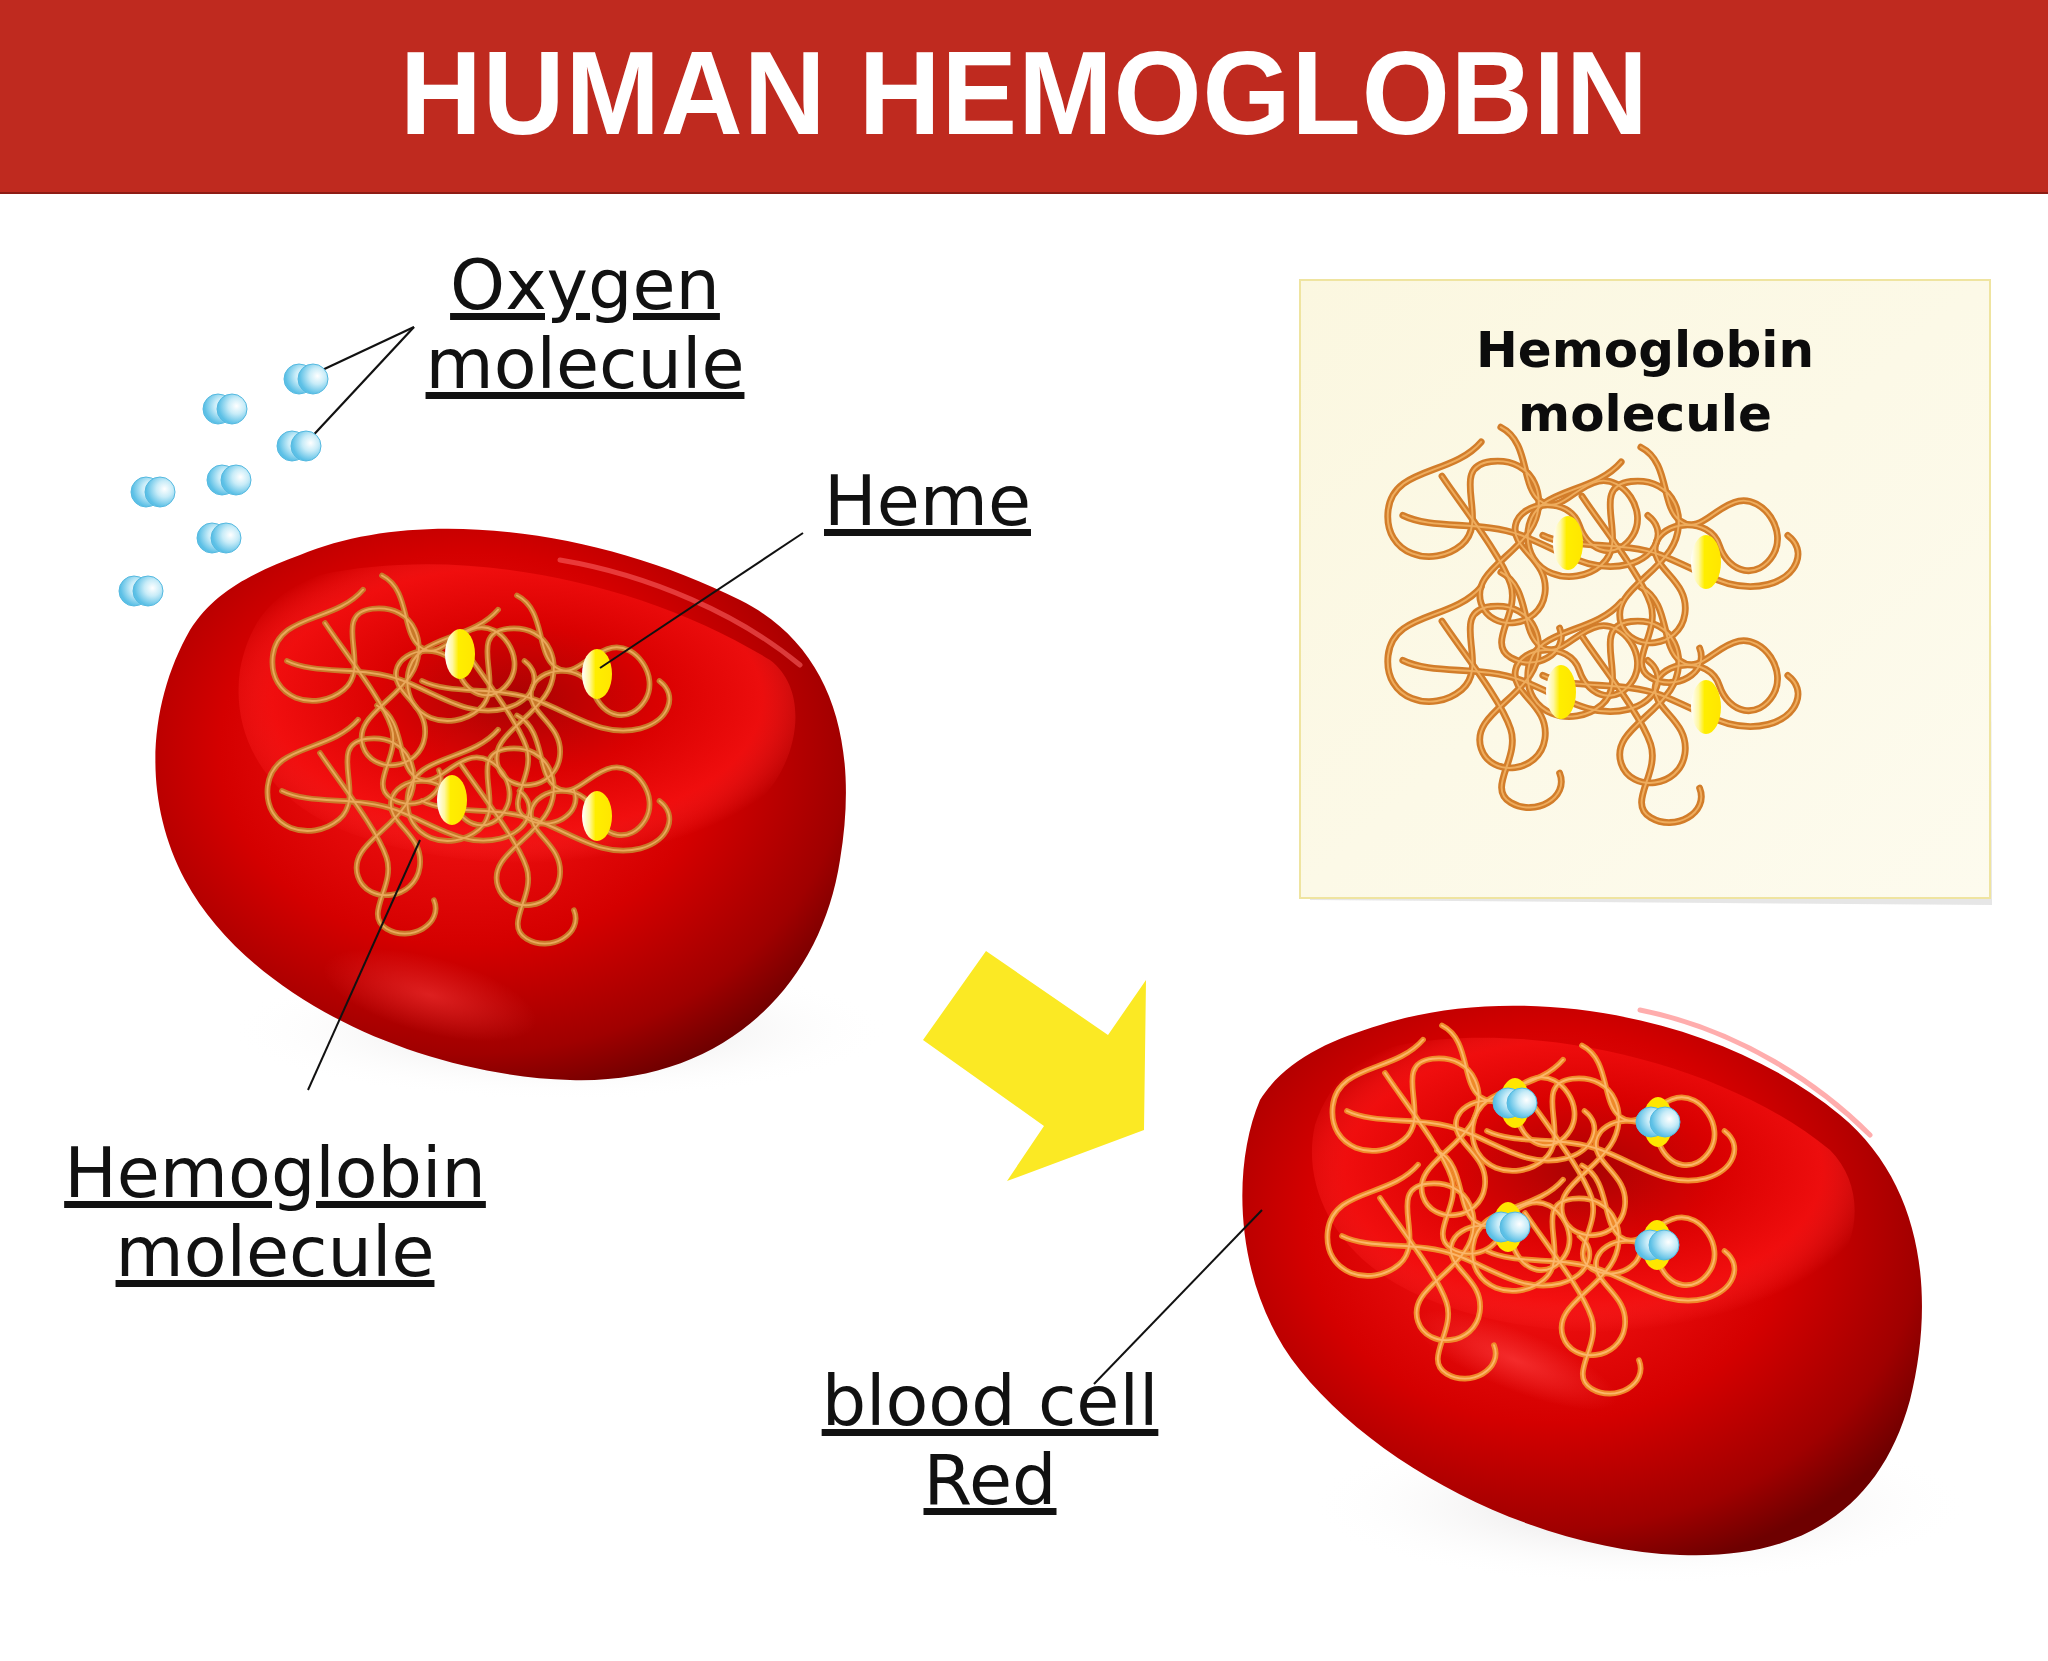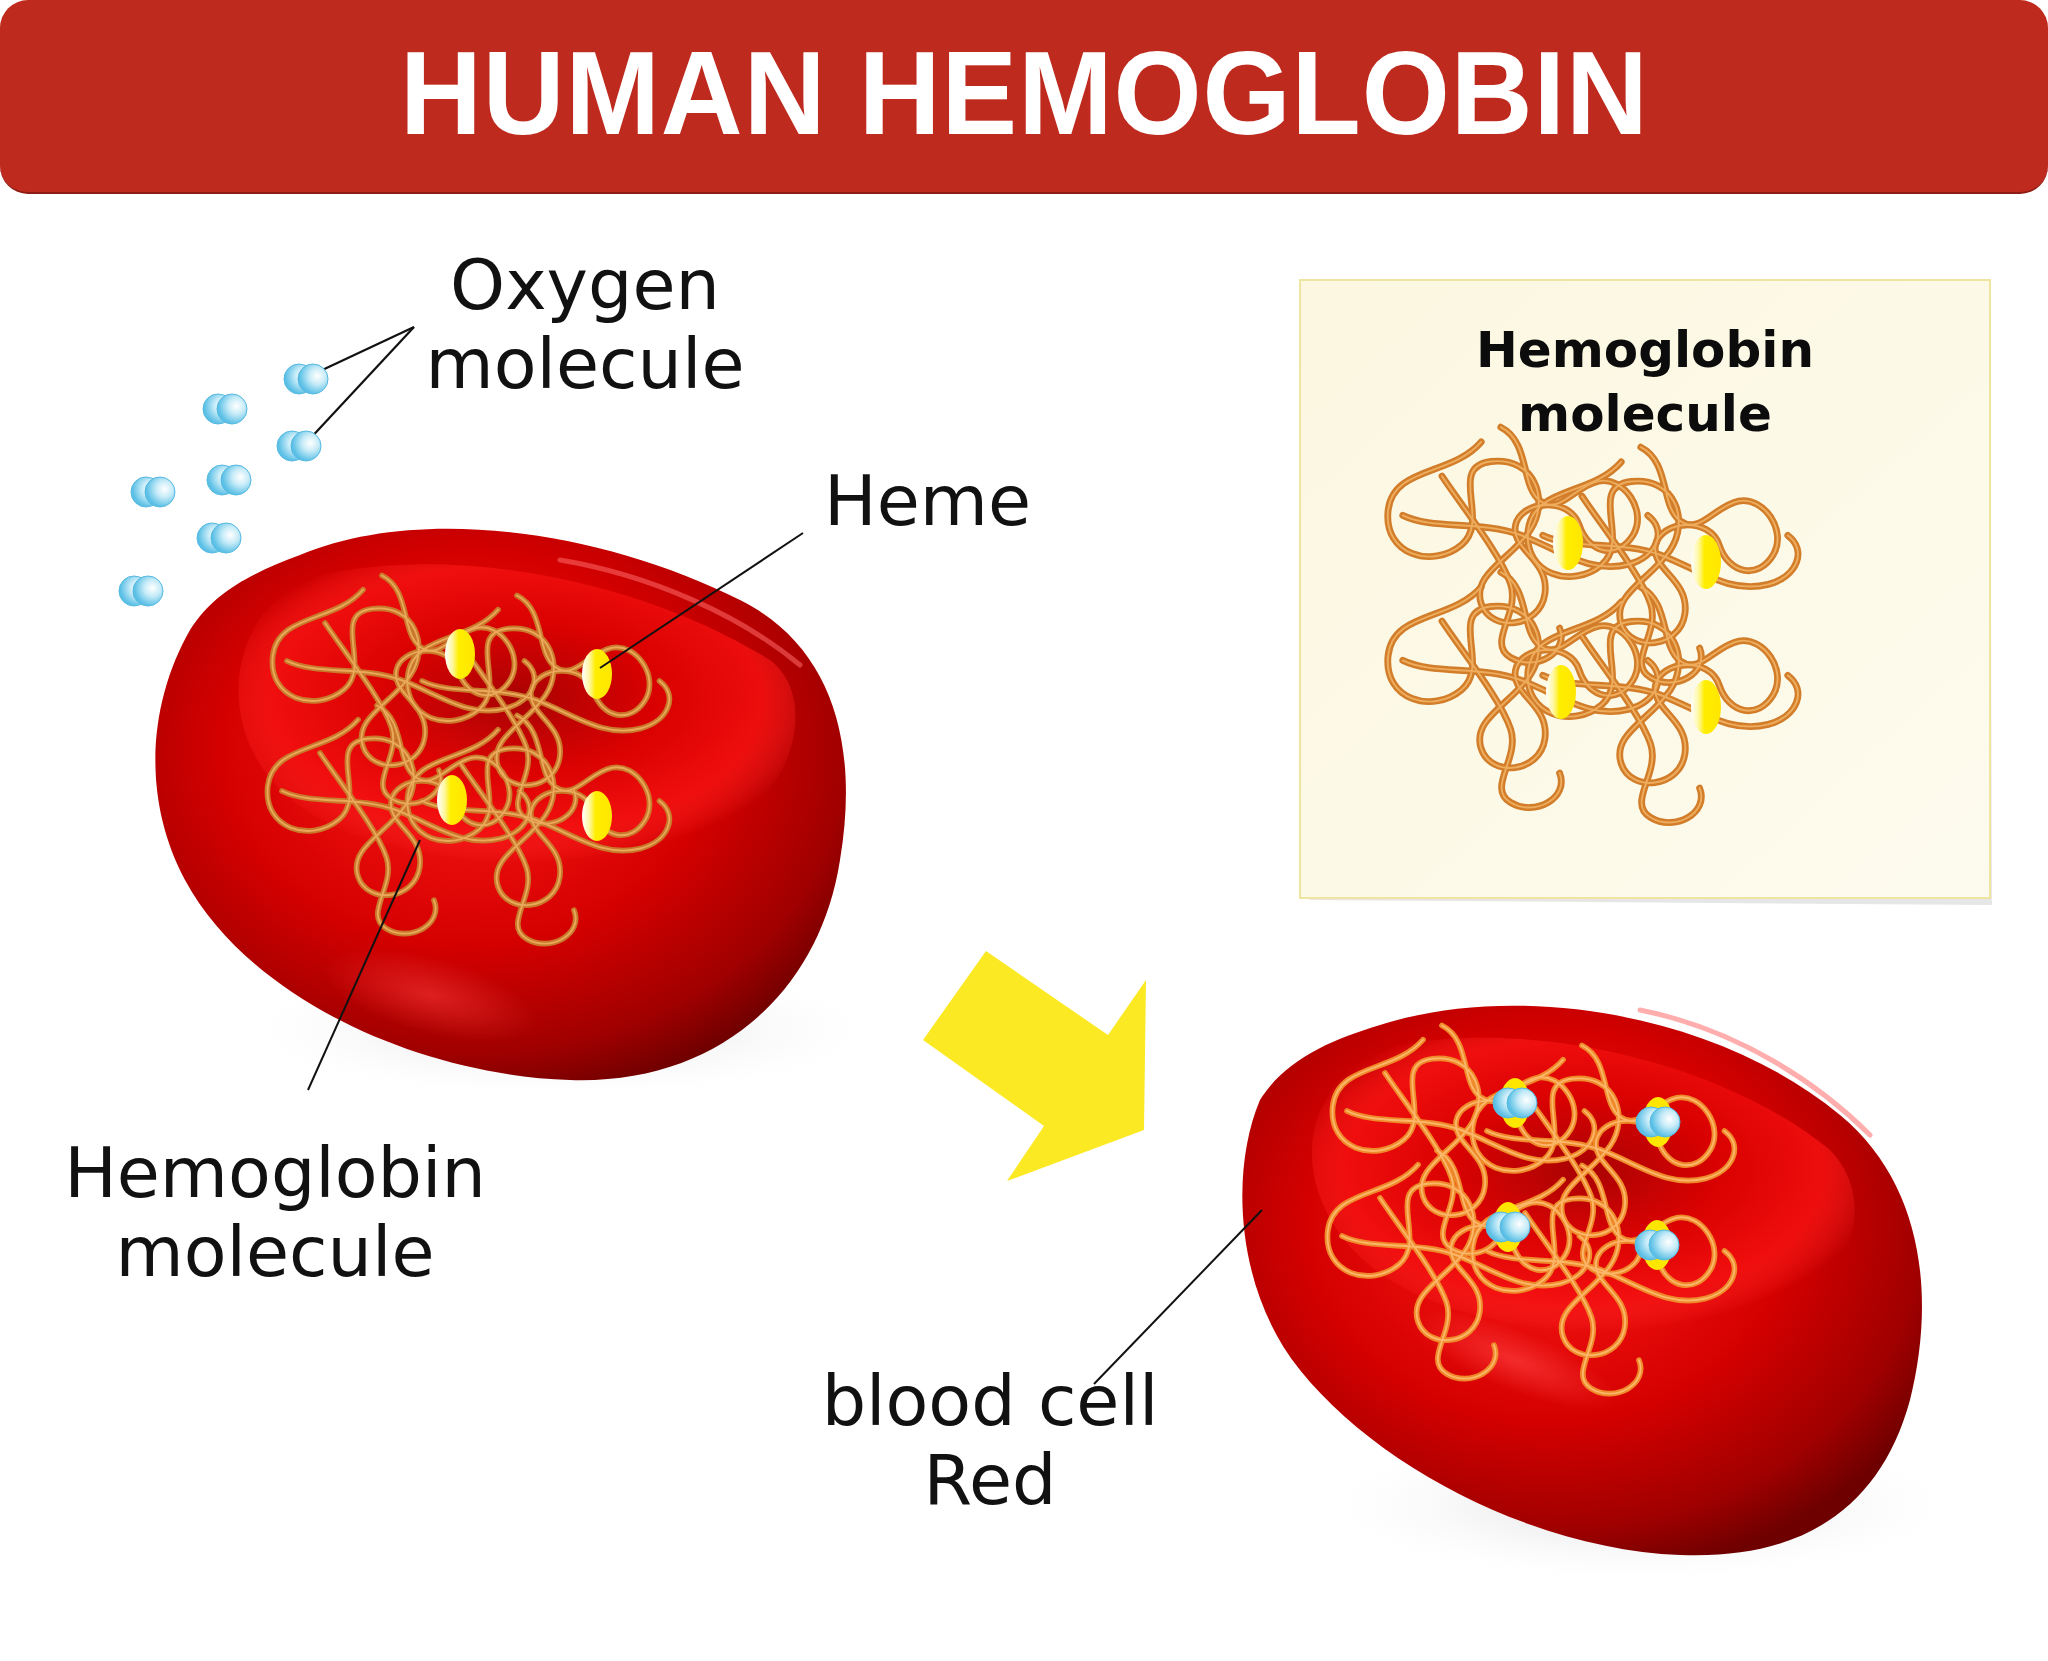--- a/index.html
+++ b/index.html
@@ -1,20 +1,20 @@
 <!DOCTYPE html>
 <html><head>
 <meta charset="utf-8">
 <style>
   html, body { margin:0; padding:0; background:#ffffff; }
   body { width:2048px; height:1661px; position:relative; overflow:hidden; font-family:"Liberation Sans", "DejaVu Sans", sans-serif; }
-  .banner { position:absolute; left:0; top:0; width:2048px; height:192px; background:#bf2a1f; border-bottom:2px solid #8d1c14; display:flex; align-items:center; justify-content:center;border-radius:28px; }
+  .banner { position:absolute; left:0; top:0; width:2048px; height:192px; background:#bf2a1f; border-bottom:2px solid #8d1c14; display:flex; align-items:center; justify-content:center; }
   .banner h1 { margin:0; color:#ffffff; font-family:"Liberation Sans", sans-serif; font-weight:bold; font-size:118px; letter-spacing:1px; transform:scaleX(0.96); line-height:1; padding-bottom:6px; }
   svg.art { position:absolute; left:0; top:0; }
-  .label { position:absolute; color:#111; font-family:"DejaVu Sans", sans-serif; text-align:center; line-height:1.13; white-space:nowrap; }
+  .label { position:absolute; color:#111; font-family:"DejaVu Sans", sans-serif; text-align:center; line-height:1.13; white-space:nowrap;text-decoration:underline; }
   .lbl-oxygen { left:395px; top:246px; font-size:70px; width:380px; }
   .lbl-heme { left:824px; top:462px; font-size:70px; }
   .lbl-hb { left:50px; top:1134px; font-size:70px; width:450px; }
   .lbl-rbc { left:800px; top:1362px; font-size:70px; width:380px; }
   .panel-title { position:absolute; left:1300px; top:318px; width:690px; text-align:center; font-family:"DejaVu Sans", sans-serif; font-weight:bold; font-size:50px; line-height:1.28; color:#0c0c0c; }
 </style>
 </head>
 <body>
 
 <div class="banner">

